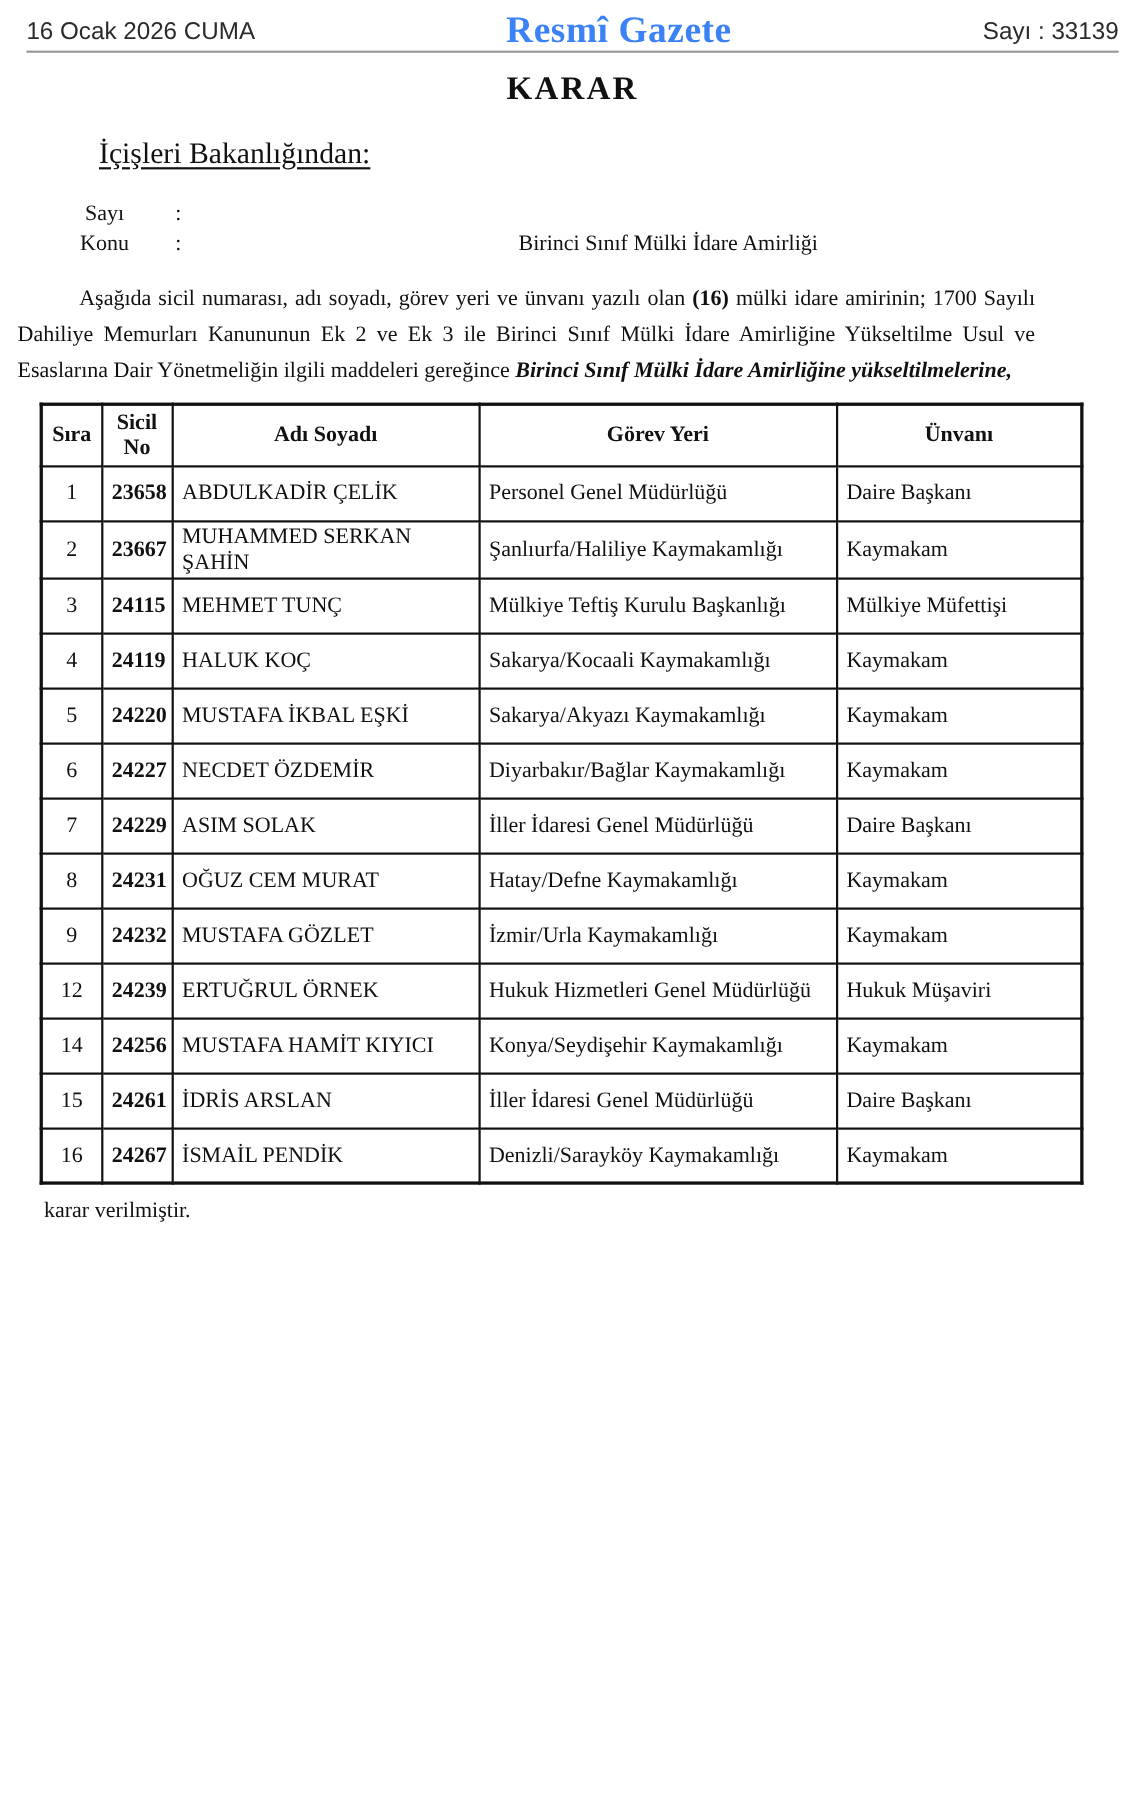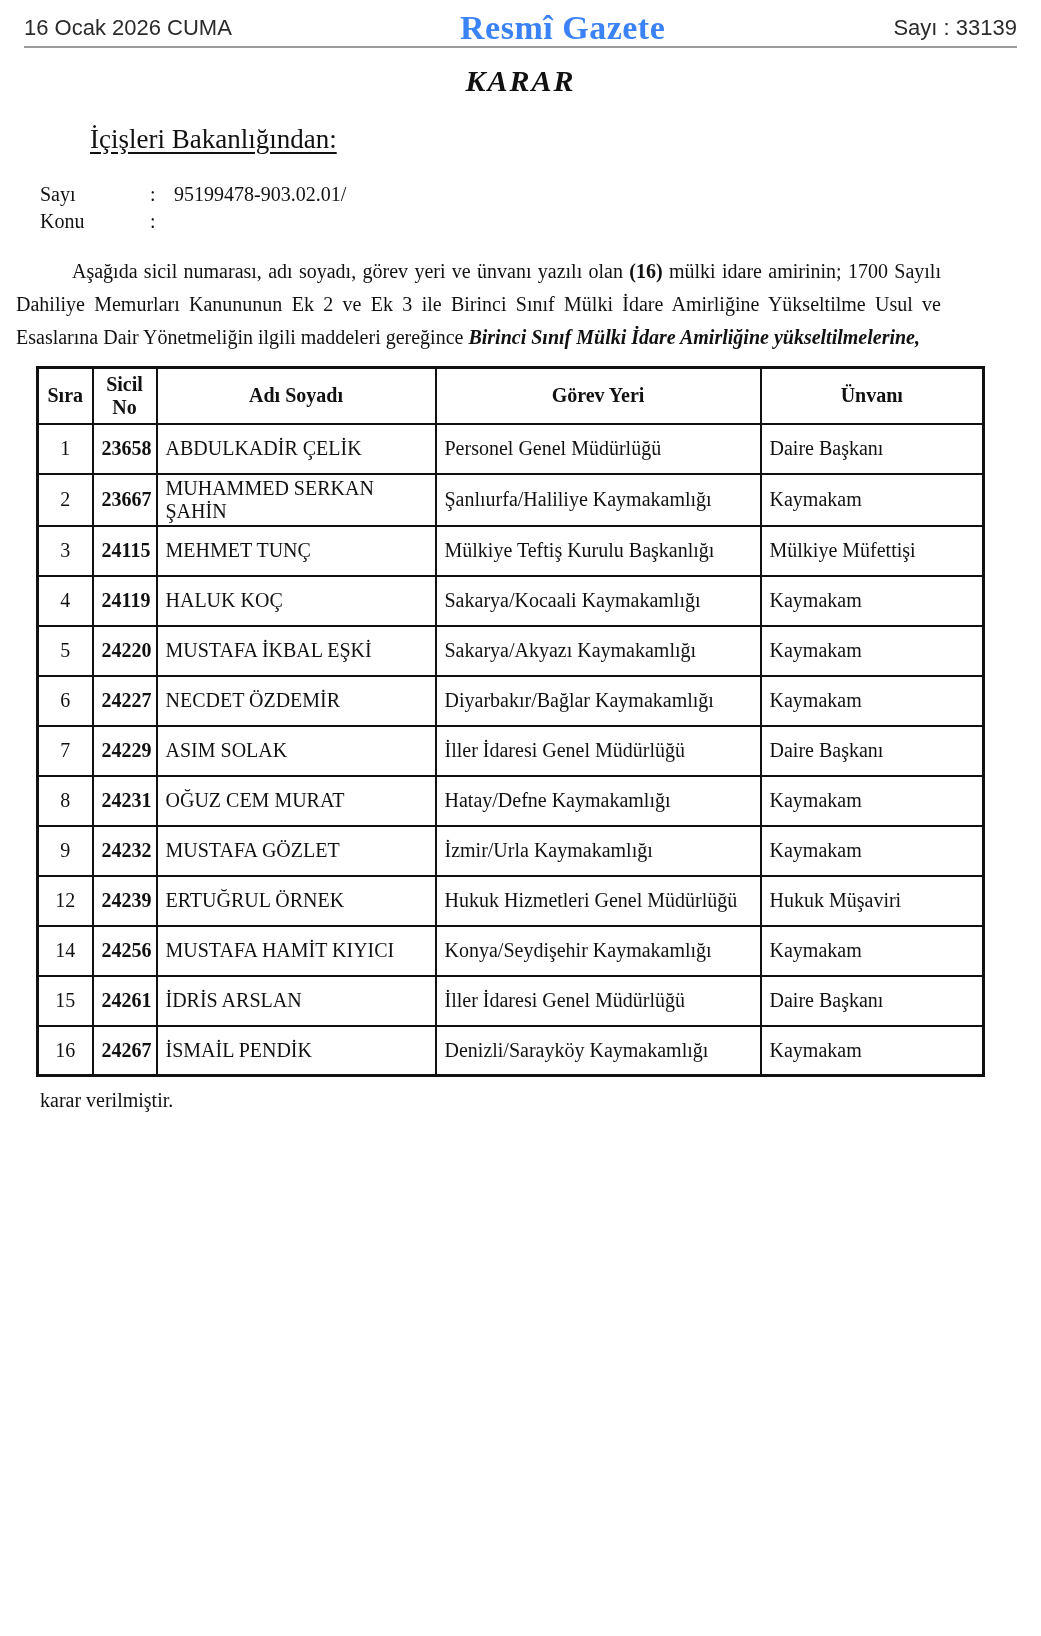--- a/index.html
+++ b/index.html
@@ -23,34 +23,34 @@
     font-size: 22px; color: #2b2b2b; white-space: nowrap;
   }
   .topbar .masthead {
     font-size: 34px; font-weight: bold; color: #3b82f6;
     letter-spacing: 0.5px; white-space: nowrap;
   }
 
   
   .karar-title {
     text-align: center; font-size: 30px; font-weight: bold;
-    letter-spacing: 2px; margin-top: 16px; font-style: italic;
+    letter-spacing: 2px; margin-top: 16px;
   }
 
   .authority {
     display: inline-block;
     margin: 26px 0 0 90px;
     font-size: 27px;
     text-decoration: underline;
     text-underline-offset: 4px;
   }
 
   
   .meta-block { margin: 26px 0 0 40px; }
-  .meta-row { display: flex; font-size: 20px; line-height: 27px; }
+  .meta-row { display: flex; font-size: 20px; line-height: 27px; text-align: center; }
   .meta-label { width: 110px; }
   .meta-sep { width: 24px; }
   .meta-value { flex: 1; }
 
   
   .lead {
     margin: 20px 100px 0 16px;
     font-size: 20px; line-height: 33px;
     text-align: justify; text-indent: 56px;
   }
@@ -89,25 +89,25 @@
 <div class="karar-title">KARAR</div>
 
 <div>
   <span class="authority">İçişleri Bakanlığından:</span>
 </div>
 
 <div class="meta-block">
   <div class="meta-row">
     <span class="meta-label">Sayı</span>
     <span class="meta-sep">:</span>
-    <span class="meta-value">95199478-903.02.01/</span>
   </div>
   <div class="meta-row">
     <span class="meta-label">Konu</span>
     <span class="meta-sep">:</span>
+    <span class="meta-value">Birinci Sınıf Mülki İdare Amirliği</span>
   </div>
 </div>
 
 <p class="lead"><span>Aşağıda sicil numarası, adı soyadı, görev yeri ve ünvanı yazılı olan </span><span class="b">(16)</span><span> mülki idare amirinin; 1700 Sayılı Dahiliye Memurları Kanununun Ek 2 ve Ek 3 ile Birinci Sınıf Mülki İdare Amirliğine Yükseltilme Usul ve Esaslarına Dair Yönetmeliğin ilgili maddeleri gereğince </span><span class="b i">Birinci Sınıf Mülki İdare Amirliğine yükseltilmelerine,</span></p>
 
 <table class="roster">
   <colgroup>
     <col style="width:55px">
     <col style="width:64px">
     <col style="width:279px">

